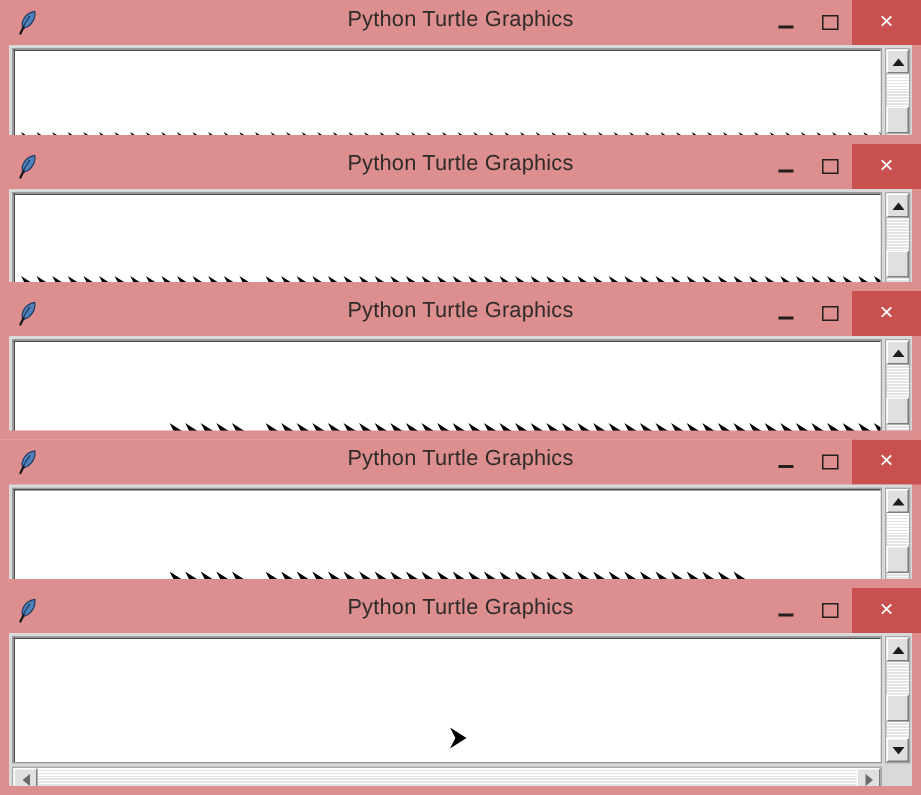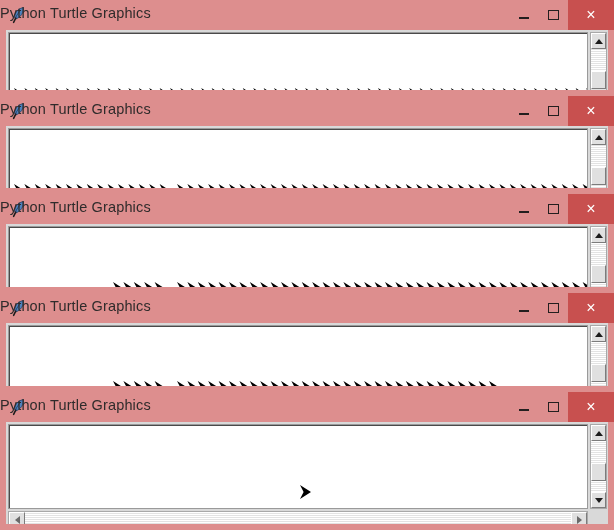--- a/index.html
+++ b/index.html
@@ -43,21 +43,21 @@
     width: 18px;
     height: 18px;
     display: block;
   }
 
   .win-title {
     position: absolute;
     left: 0;
     right: 0;
     top: 5px;
-    text-align: left;
+    text-align: center;
     font-size: 14.5px;
     color: #2f2b2b;
     letter-spacing: 0.15px;
     font-family: "Liberation Sans", sans-serif;
     pointer-events: none;
     white-space: nowrap;
   }
 
   .win-controls {
     position: absolute;

